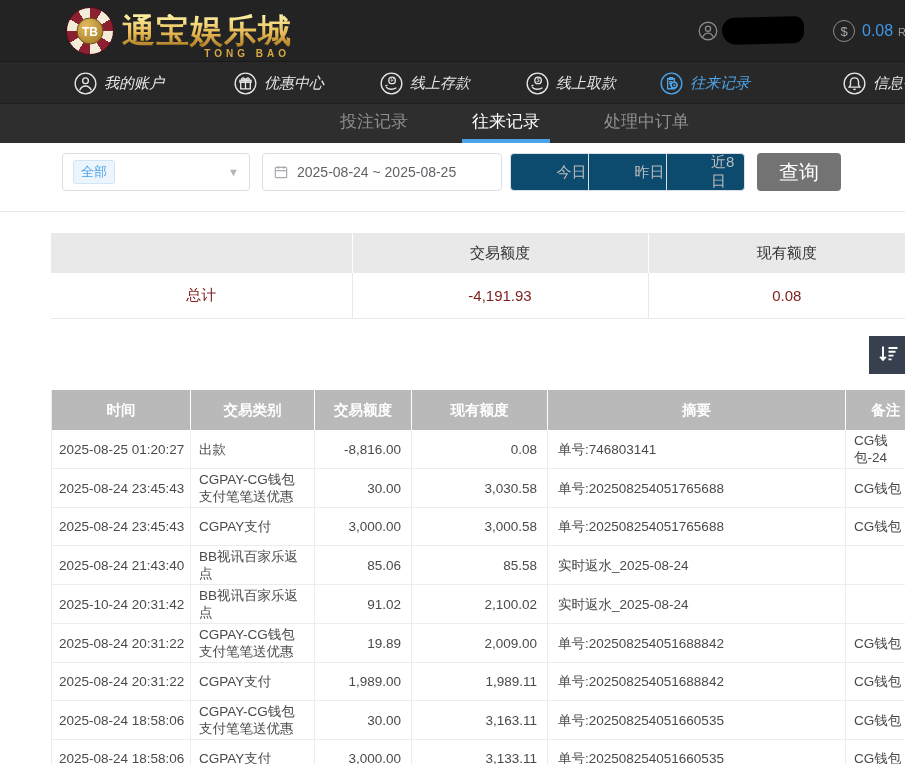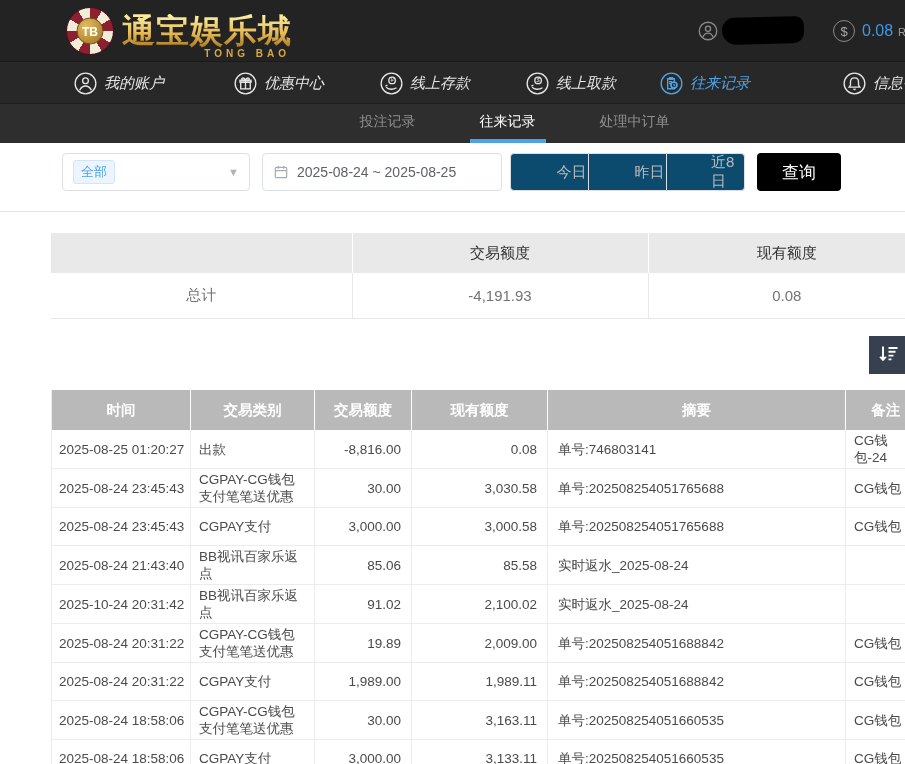--- a/index.html
+++ b/index.html
@@ -36,49 +36,49 @@
   .mainnav { position:absolute; left:0; top:62px; width:905px; height:42px; background:#282828; border-bottom:1px solid #1e1e1e; }
   .nav-item { position:absolute; top:0; height:42px; display:flex; align-items:center; gap:7px;
     color:#e6e6e6; font-size:15px; cursor:pointer; white-space:nowrap;font-style:italic; }
   .nav-item.active { color:#4da3e8; }
   .nav-ic { width:23px; height:23px; flex:0 0 23px; }
   .nav-ic svg { width:23px; height:23px; display:block; }
   
   .tabstrip { position:absolute; left:0; top:104px; width:905px; height:39px; background:#2e2e2e;
     display:flex; justify-content:center; }
   .tabgroup { display:flex; gap:44px; transform:translateX(62px); }
-  .tab { display:flex; align-items:center; height:39px; padding:0 10px; font-size:14px; color:#8f8f8f;
+  .tab { display:flex; align-items:center; height:39px; padding:0 10px; font-size:17px; color:#8f8f8f;
     cursor:pointer; border-bottom:4px solid transparent; }
   .tab.active { color:#fff; border-bottom-color:#4da3e8; }
   
   .filter-row { position:absolute; left:0; top:153px; width:732px; height:38px; }
   .sel { position:absolute; left:62px; top:0; width:188px; height:38px; border:1px solid #dcdfe6; border-radius:4px;
     background:#fff; display:flex; align-items:center; padding:0 10px; cursor:pointer; }
   .sel-tag { font-size:13px; color:#4da3e8; background:#ecf5fd; border:1px solid #d0e6f8; border-radius:3px; padding:2px 7px; }
   .sel-caret { position:absolute; right:10px; color:#b0b3b8; font-size:11px; }
   .dateinput { position:absolute; left:262px; top:0; width:240px; height:38px; border:1px solid #dcdfe6; border-radius:4px;
     background:#fff; display:flex; align-items:center; gap:8px; padding:0 10px; cursor:text; }
   .cal-ic { width:16px; height:16px; color:#a8abb2; flex:0 0 16px; }
   .cal-ic svg { width:16px; height:16px; display:block; }
   .date-text { font-size:14px; color:#606266; white-space:nowrap; }
   .btn-group { position:absolute; left:510px; top:0; height:38px; display:flex; }
   .qbtn { width:79px; height:38px; background:#0c4a6e; border:1px solid #dcdfe6; margin-left:-1px;
     font-size:15px; color:#bcbcbc; display:flex; align-items:center; justify-content:center; cursor:pointer;padding-left:44px; }
   .qbtn:first-child { margin-left:0; border-radius:4px 0 0 4px; }
   .qbtn:last-child { border-radius:0 4px 4px 0; }
-  .query-btn { position:absolute; left:757px; top:0; width:84px; height:38px; background:#000000; border:none;
-    border-radius:4px; color:#fff; font-size:17px; display:flex; align-items:center; justify-content:center; cursor:pointer;font-family:Liberation Serif, serif; }
+  .query-btn { position:absolute; left:757px; top:0; width:84px; height:38px; background:#737373; border:none;
+    border-radius:4px; color:#fff; font-size:20px; display:flex; align-items:center; justify-content:center; cursor:pointer;font-family:Liberation Serif, serif; }
   .divider { position:absolute; left:0; top:211px; width:905px; height:0; border-top:1px solid #e7e7e7; }
   
   .summary-wrap { position:absolute; left:51px; top:233px; width:854px; height:86px; overflow:hidden; }
   .summary-table { width:874px; border-collapse:collapse; table-layout:fixed; }
   .summary-table th { height:40px; background:#e9e9e9; font-weight:normal; font-size:15px; color:#333;
     text-align:center; border-right:1px solid #fff; }
   .summary-table th:last-child { border-right:none; }
-  .summary-table td { height:45px; background:#fff; font-size:15px; color:#737373; text-align:center;
+  .summary-table td { height:45px; background:#fff; font-size:15px; color:#7f1d1d; text-align:center;
     border-right:1px solid #e8e8e8; border-bottom:1px solid #e8e8e8; }
   .summary-table td:last-child { border-right:none; }
   
   .sort-btn { position:absolute; left:869px; top:336px; width:40px; height:38px; background:#36404f;
     display:flex; align-items:center; justify-content:flex-start; padding-left:7px; cursor:pointer; }
   .sort-btn svg { width:26px; height:26px; display:block; }
   
   .main-wrap { position:absolute; left:51px; top:390px; width:854px; height:374px; overflow:hidden; }
   .main-table { width:874px; border-collapse:collapse; table-layout:fixed; }
   .main-table th { height:40px; background:#b9b9b9; color:#fff; font-size:14.5px; font-weight:bold;

